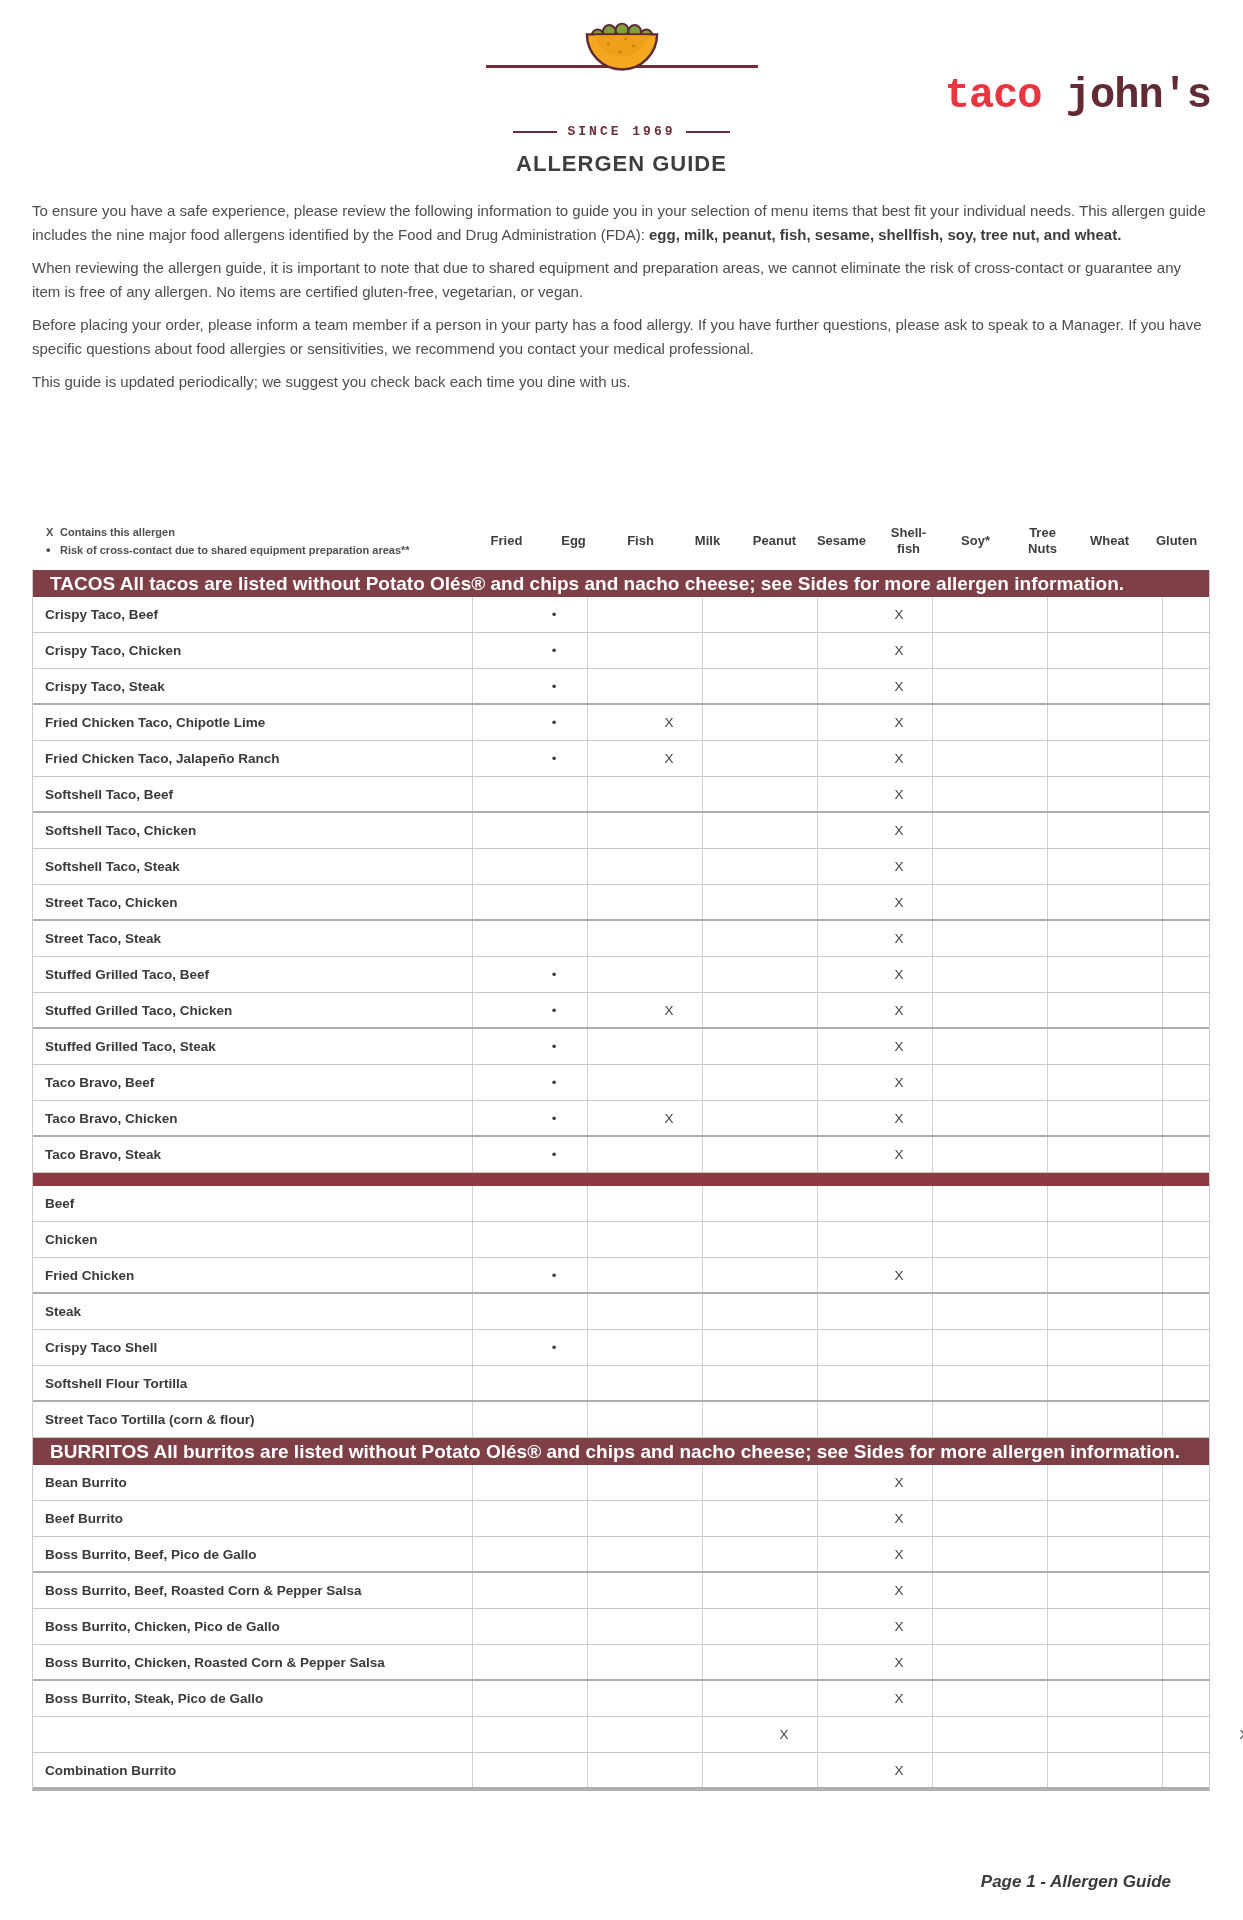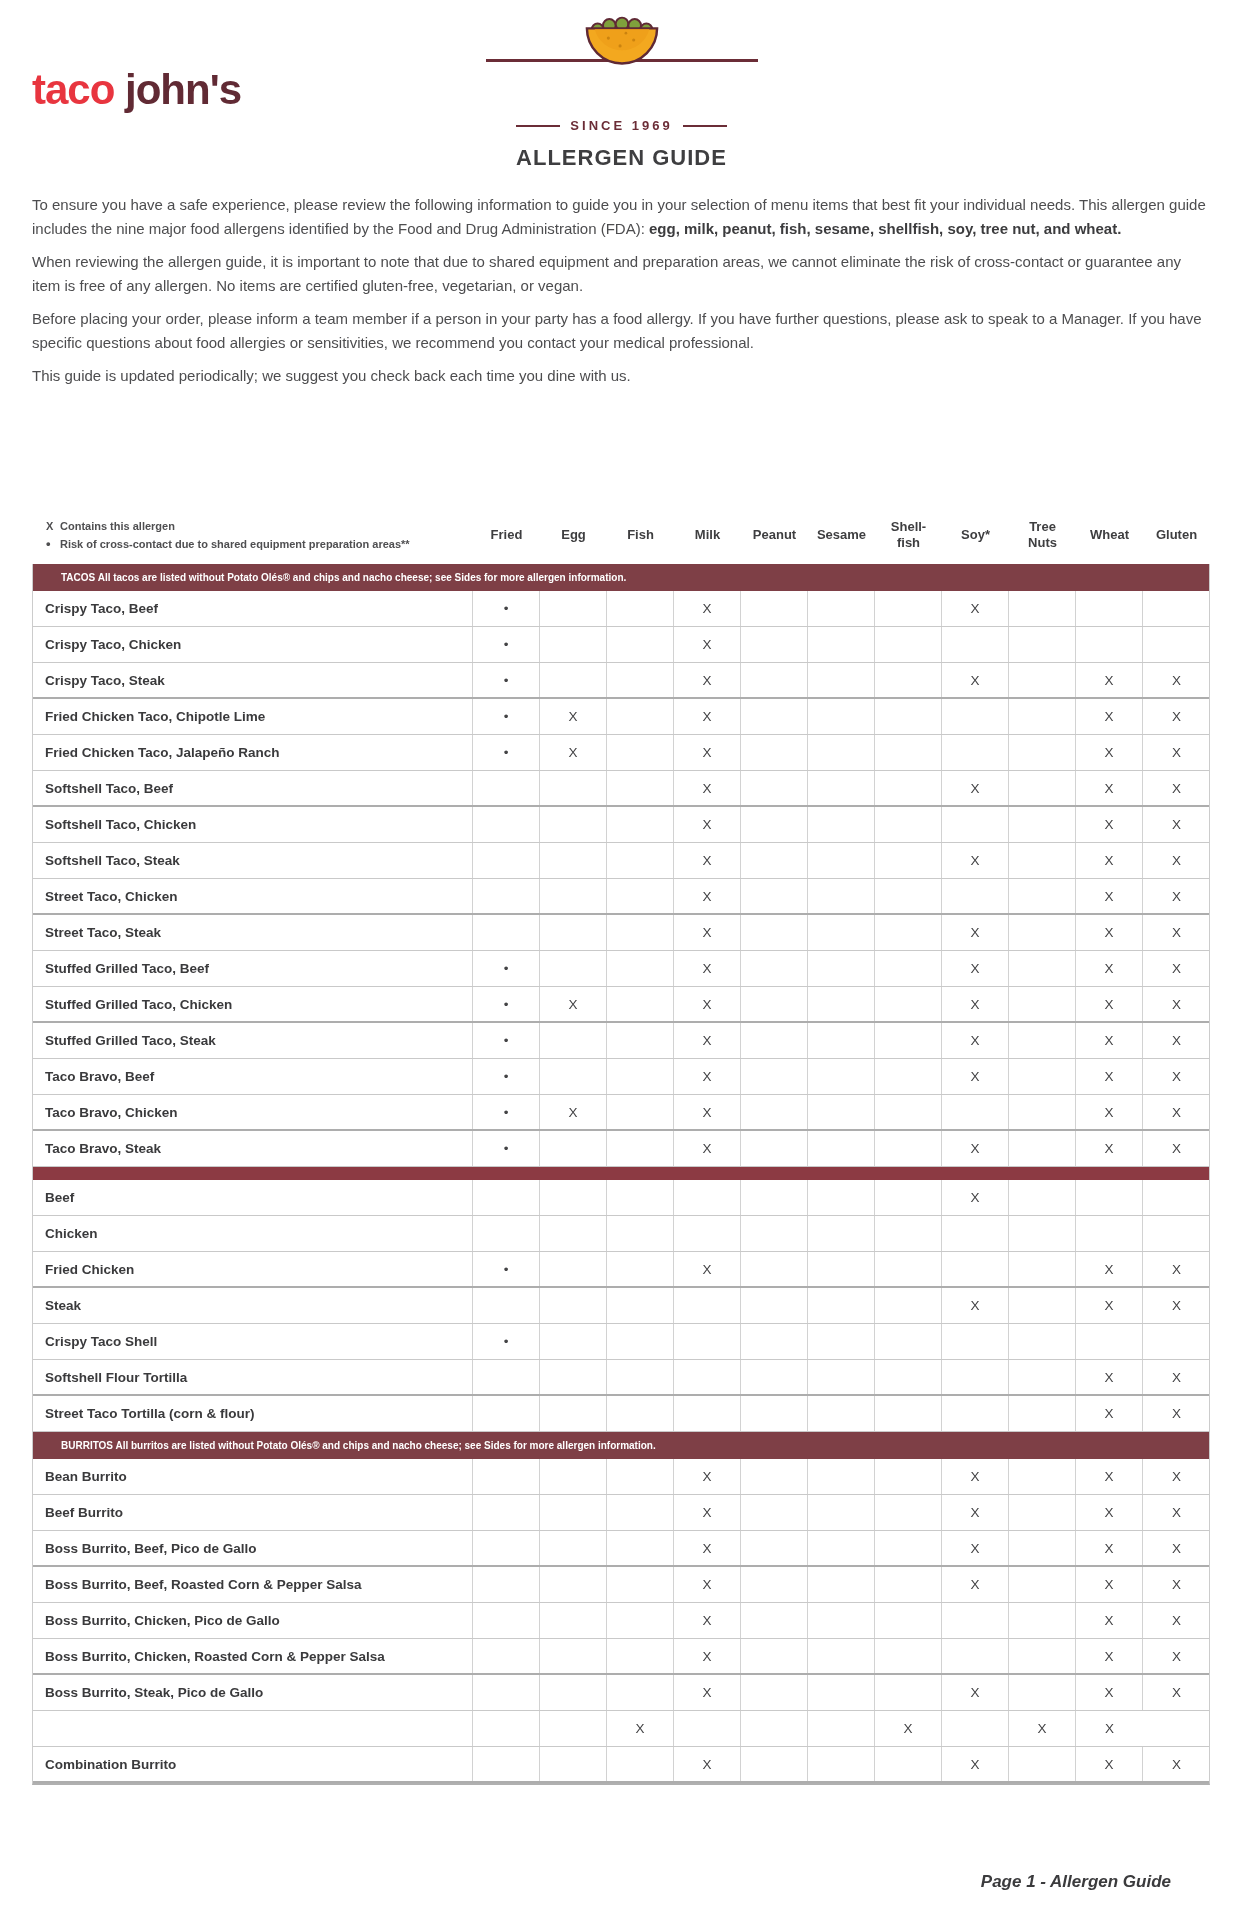--- a/index.html
+++ b/index.html
@@ -4,21 +4,21 @@
 <style>
   * { box-sizing: border-box; }
   html,body { margin:0; padding:0; }
   body {
     width:1243px; height:1920px; background:#ffffff; position:relative;
     font-family:"Liberation Sans", sans-serif; color:#3c3c3e;
   }
   .page { padding:0 32px; position:relative; width:1243px; height:1920px; }
 
   
-  .brand { padding-top:14px; text-align:left; }
+  .brand { padding-top:20px; text-align:right;font-family:Liberation Mono, monospace; }
   .taco-rule { position:relative; width:272px; height:54px; margin:0 auto; }
   .taco-rule .rule { position:absolute; left:0; right:0; bottom:6px; height:3px; background:#6b2d37; }
   .taco { position:absolute; left:50%; transform:translateX(-50%); bottom:0; width:78px; height:52px; }
   .wordmark { margin-top:1px; font-size:42px; font-weight:bold; letter-spacing:-1px; line-height:1; }
   .wordmark .w1 { color:#e8353f; }
   .wordmark .w2 { color:#612a34; }
   .since { margin-top:7px; display:flex; align-items:center; justify-content:center; gap:10px;
            color:#6b2d37; font-size:13px; font-weight:bold; letter-spacing:3px; }
   .since .dash { width:44px; height:2px; background:#6b2d37; }
 
@@ -33,24 +33,24 @@
   .thead { margin-top:118px; display:grid; grid-template-columns:441px repeat(11,67px); align-items:center; min-height:58px; }
   .legend { padding-left:14px; font-size:11px; color:#4f4f51; line-height:17px;font-weight:bold; }
   .lg-line { white-space:nowrap; }
   .lg-sym { display:inline-block; width:14px; }
   .lg-sym.dot { font-size:13px; }
   .col-h { text-align:center; font-size:13px; font-weight:bold; color:#3e3e40; line-height:16px; }
 
   
   .atable { width:1178px; border-left:1px solid #cccccc; border-right:1px solid #cccccc; border-bottom:2px solid #b0b0b0; }
   .section-bar { height:27px; line-height:27px; background:#7e3f46; color:#ffffff;
-                 font-size:10px; font-weight:bold; padding-left:28px; white-space:nowrap; overflow:hidden; }
+                 font-size:19px; font-weight:bold; padding-left:17px; white-space:nowrap; overflow:hidden; }
   .divider-bar { height:13px; background:#8c3a43; }
   .mrow { display:grid; grid-template-columns:440px repeat(11,67px); height:36px;
-          border-bottom:1px solid #c9c9c9; }
+          border-bottom:1px solid #c9c9c9;gap:48px; }
   .mrow.thick { border-bottom:2px solid #adadad; }
   .cell-name { display:flex; align-items:center; padding-left:12px; font-size:13.5px; font-weight:bold;
                color:#3a3a3c; border-right:1px solid #d2d2d2; white-space:nowrap; overflow:hidden; }
   .cell-mark { display:flex; align-items:center; justify-content:center; font-size:13.5px; color:#434345;
                border-right:1px solid #d2d2d2; }
   .cell-mark:last-child { border-right:none; }
 
   
   .footer { position:absolute; top:1872px; right:72px; font-size:17px; font-weight:bold; color:#3b3b3d;font-style:italic; }
 </style>

